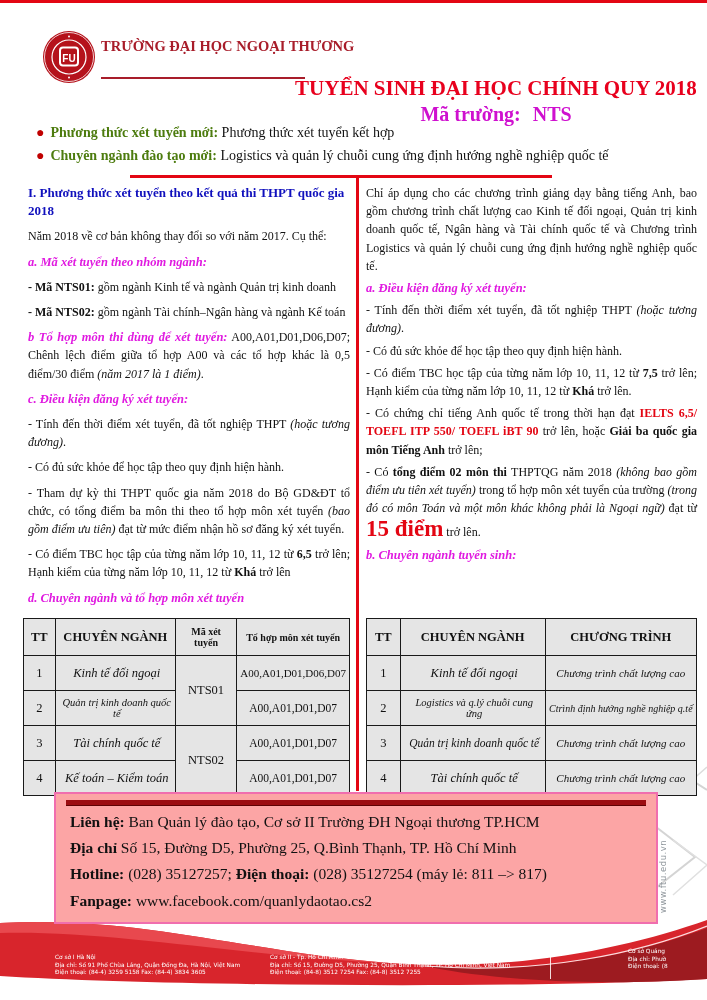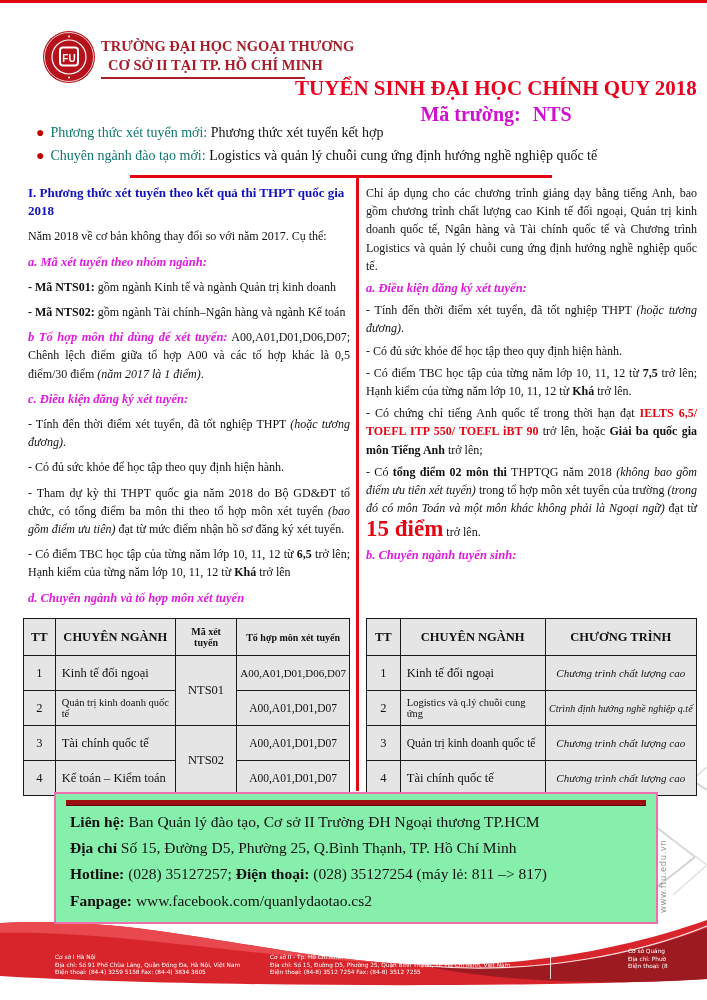--- a/index.html
+++ b/index.html
@@ -10,21 +10,21 @@
   
   .logo{left:42px;top:30px;width:54px;height:54px;}
   .uni{left:101px;top:37px;color:#a81d2a;font-weight:bold;font-size:14.5px;line-height:18.5px;white-space:nowrap;}
   .uni .l2{padding-left:7px;}
   .uni-underline{left:101px;top:77px;width:204px;height:2px;background:#a81d2a;}
   .title{left:292px;top:76px;width:408px;text-align:center;color:#e8001d;font-size:21px;font-weight:bold;white-space:nowrap;}
   .school-code{left:292px;top:103px;width:408px;text-align:center;color:#cf10cf;font-size:20px;font-weight:bold;}
   .school-code .code{margin-left:12px;font-family:Liberation Serif, serif;}
   .bullets{left:36px;top:122px;width:660px;font-size:14px;line-height:22.5px;}
   .bullet-dot{color:#c00000;margin-right:6px;}
-  .blabel{color:#0f766e;font-weight:normal;}
+  .blabel{color:#4d7c0f;font-weight:bold;}
   
   .hr-red{left:130px;top:175px;width:422px;height:2.5px;background:#e30613;}
   .vr-red{left:356px;top:175px;width:2.5px;height:616px;background:#e30613;}
   
   .col{font-size:12px;line-height:18.2px;text-align:justify;}
   .col-left{left:28px;top:184px;width:322px;}
   .col-right{left:366px;top:184px;width:331px;}
   .col p{margin:0 0 7px 0;}
   .col-right p{margin:0 0 4px 0;}
   .h-blue{color:#1010bd;font-weight:bold;font-size:13px;text-align:left;}
@@ -36,32 +36,32 @@
   .big-red{color:#e30613;font-weight:bold;font-size:23px;line-height:1;}
   
   table{border-collapse:collapse;background:#e5e5e5;}
   .table-left{left:23px;top:618px;width:327px;}
   .table-right{left:366px;top:618px;width:331px;}
   th,td{border:1.5px solid #1a1a1a;padding:1px 3px;}
   th{font-size:12.5px;font-weight:bold;text-align:center;height:34px;}
   th.small{font-size:10px;}
   td{font-size:12.5px;height:32px;}
   td.c{text-align:center;}
-  td.name{text-align:left;padding-left:6px;}
+  td.name{text-align:center;padding-left:6px;font-style:italic;}
   td.sm{font-size:10.5px;}
   td.code19{font-size:11px;text-align:center;}
   td.prog{font-style:italic;font-size:11px;text-align:center;}
   td.prog.sm2{font-size:10px;}
   
   .decor{left:555px;top:745px;width:152px;height:195px;z-index:0;}
   .watermark{left:658px;top:833px;height:80px;color:#8f969c;font-size:8.5px;
              font-family:"DejaVu Sans","Liberation Sans",sans-serif;
              writing-mode:vertical-rl;transform:rotate(180deg);letter-spacing:.5px;z-index:1;}
   
-  .contact{left:54px;top:792px;width:600px;height:128px;background:#86efac;
+  .contact{left:54px;top:792px;width:600px;height:128px;background:#fca5a5;
            border:2px solid #f06eae;z-index:2;}
   .contact-bar{margin:6px 10px 3px 10px;height:5px;background:#9c0d12;border-bottom:1px solid #5f0305;}
   .contact-line{padding-left:14px;font-size:15.5px;line-height:26.2px;white-space:nowrap;}
   .clabel{font-weight:bold;}
   a.link{color:#0000d8;text-decoration:underline;cursor:pointer;}
   
   .footer-svg{left:0;top:915px;width:707px;height:85px;z-index:1;}
   .f-col{color:#ffffff;font-family:"DejaVu Sans","Liberation Sans",sans-serif;
          font-size:5.8px;line-height:7.6px;z-index:3;white-space:nowrap;}
   .f1{left:55px;top:954px;}
@@ -88,21 +88,20 @@
     <circle cx="27" cy="27" r="24.5" fill="none" stroke="#ffffff" stroke-width="0.8"></circle>
     <circle cx="27" cy="27" r="17" fill="none" stroke="#ffffff" stroke-width="1.2"></circle>
     <rect x="18" y="17.5" width="18" height="18" rx="3" fill="none" stroke="#ffffff" stroke-width="2"></rect>
     <text x="27" y="31.5" font-size="10" font-weight="bold" fill="#ffffff" text-anchor="middle" font-family="Liberation Sans, sans-serif">FU</text>
     <circle cx="27" cy="6.5" r="1" fill="#ffffff"></circle>
     <circle cx="27" cy="47.5" r="1" fill="#ffffff"></circle>
   </svg>
 
   <div class="abs uni">
     <div class="l1">TRƯỜNG ĐẠI HỌC NGOẠI THƯƠNG</div>
-    <div class="l2">CƠ SỞ II TẠI TP. HỒ CHÍ MINH</div>
   </div>
   <div class="abs uni-underline"></div>
 
   <div class="abs title">TUYỂN SINH ĐẠI HỌC CHÍNH QUY 2018</div>
   <div class="abs school-code">
     <span>Mã trường:</span><span class="code">NTS</span>
   </div>
 
   <div class="abs bullets">
     <div>

